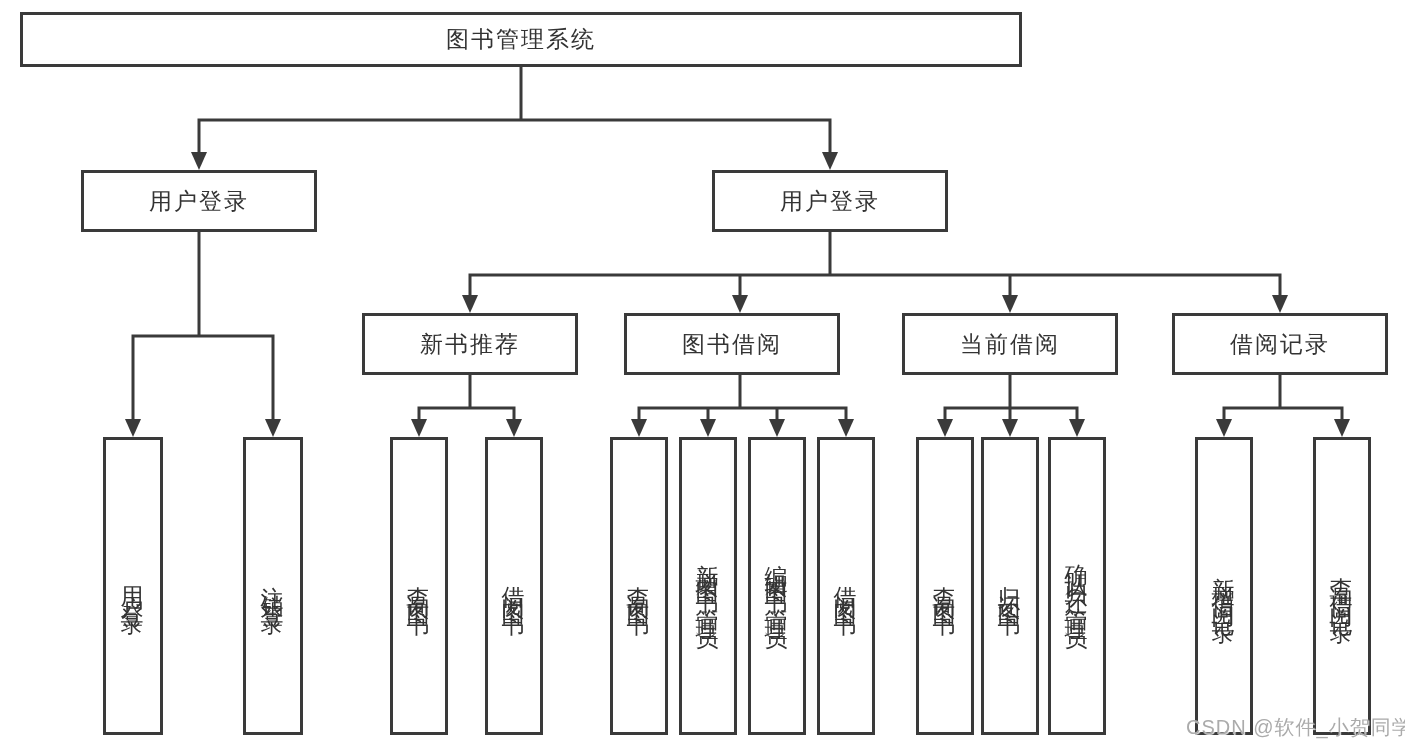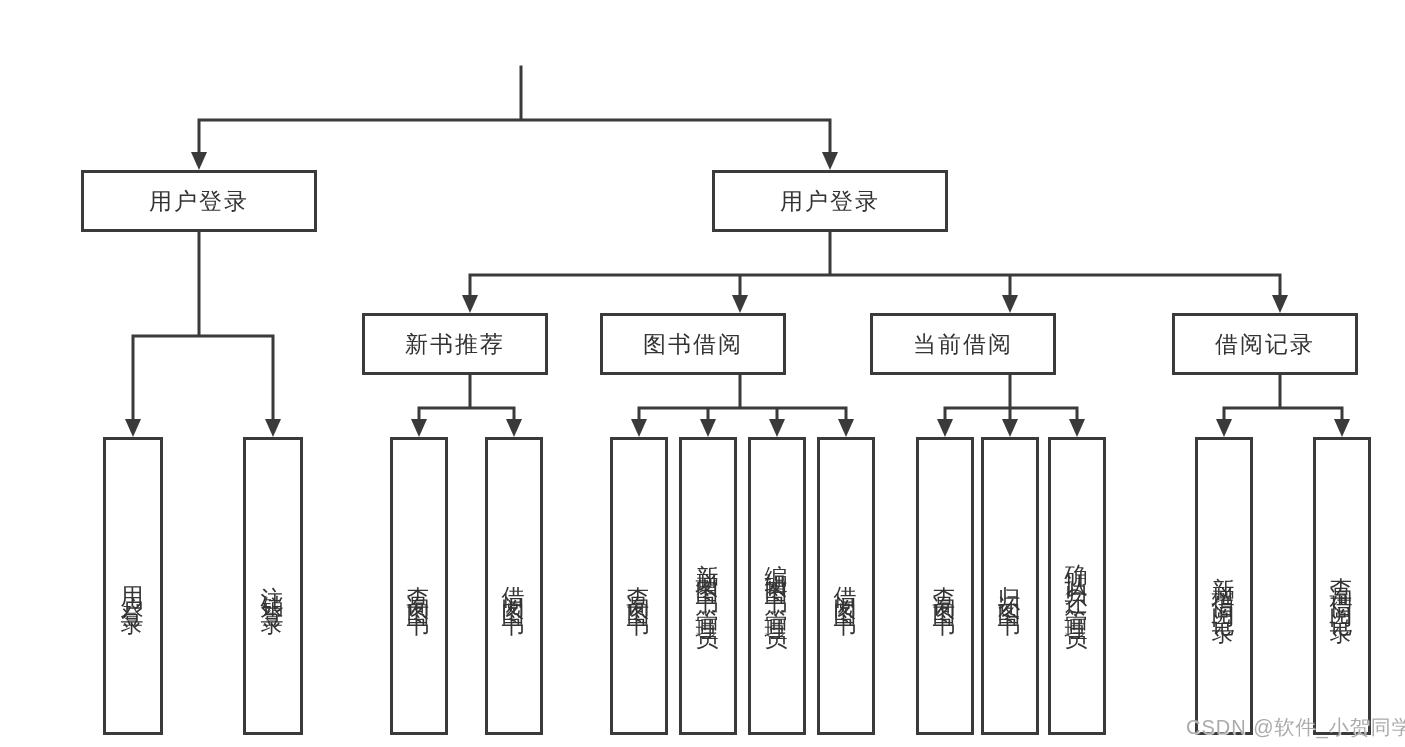--- a/index.html
+++ b/index.html
@@ -30,21 +30,21 @@
     display: flex;
     align-items: center;
     justify-content: center;
     z-index: 2;
     font-size: 23px;
     letter-spacing: 2px;
     white-space: nowrap;
   }
   .root-box   { left: 20px;  top: 12px;  width: 1002px; height: 55px; }
   .lvl2       { top: 170px; width: 236px; height: 62px; }
-  .lvl3       { top: 313px; width: 186px; height: 62px; }
+  .lvl3       { top: 313px; width: 216px; height: 62px; }
   .leaf {
     top: 437px;
     height: 298px;
     writing-mode: vertical-rl;
     text-orientation: mixed;
     font-size: 23px;
     letter-spacing: 9px;
     white-space: nowrap;
   }
   .watermark {
@@ -107,35 +107,38 @@
       <polygon points="1069,419 1085,419 1077,437"></polygon>
     </g>
 
     <path d="M1280 375 V408 M1224 408 H1342 M1224 408 V422 M1342 408 V422" fill="none" stroke="#3a3a3a" stroke-width="3" stroke-linecap="square"></path>
     <g fill="#3a3a3a">
       <polygon points="1216,419 1232,419 1224,437"></polygon>
       <polygon points="1334,419 1350,419 1342,437"></polygon>
     </g>
   </svg>
 
+  <div class="node root-box">
+    <span>图书管理系统</span>
+  </div>
 
   <div class="node lvl2" style="left:81px;">
     <span>用户登录</span>
   </div>
   <div class="node lvl2" style="left:712px;">
     <span>用户登录</span>
   </div>
 
   <div class="node lvl3" style="left:362px;">
     <span>新书推荐</span>
   </div>
-  <div class="node lvl3" style="left:600px;">
+  <div class="node lvl3" style="left:624px;">
     <span>图书借阅</span>
   </div>
-  <div class="node lvl3" style="left:870px;">
+  <div class="node lvl3" style="left:902px;">
     <span>当前借阅</span>
   </div>
   <div class="node lvl3" style="left:1172px;">
     <span>借阅记录</span>
   </div>
 
   <div class="node leaf" style="left:103px;width:60px;">
     <span>用户登录</span>
   </div>
   <div class="node leaf" style="left:243px;width:60px;">

